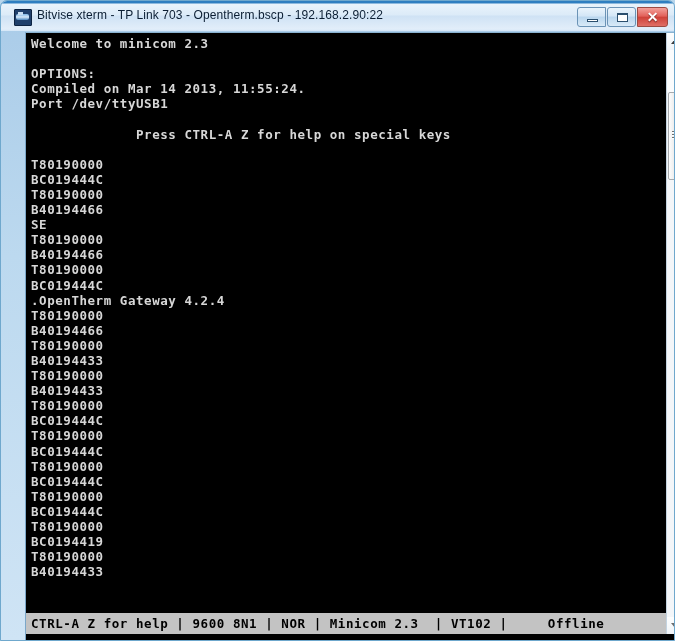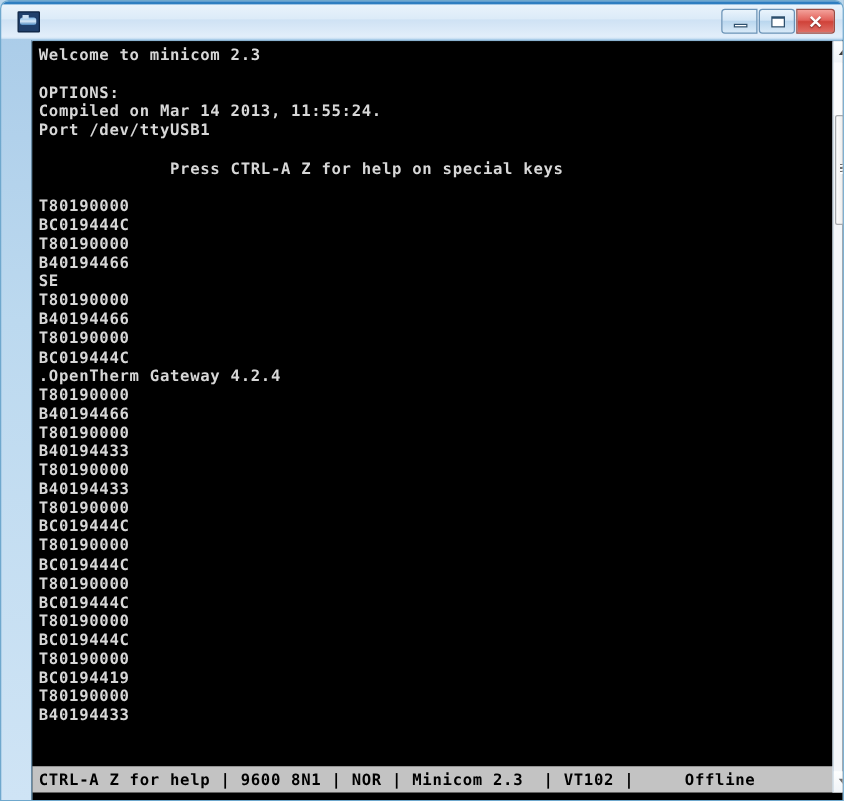--- a/index.html
+++ b/index.html
@@ -236,20 +236,21 @@
 </head>
 <body>
 
 <div id="window">
 
   <div id="titlebar">
     <div id="title-icon">
       <div class="glyph"></div>
       <div class="glyph2"></div>
     </div>
+    <div id="title-text">Bitvise xterm - TP Link 703 - Opentherm.bscp - 192.168.2.90:22</div>
 
     <div class="winbtn" id="btn-min">
       <div class="mark"></div>
     </div>
     <div class="winbtn" id="btn-max">
       <div class="mark"></div>
     </div>
     <div class="winbtn" id="btn-close">
       <div class="mark">✕</div>
     </div>

